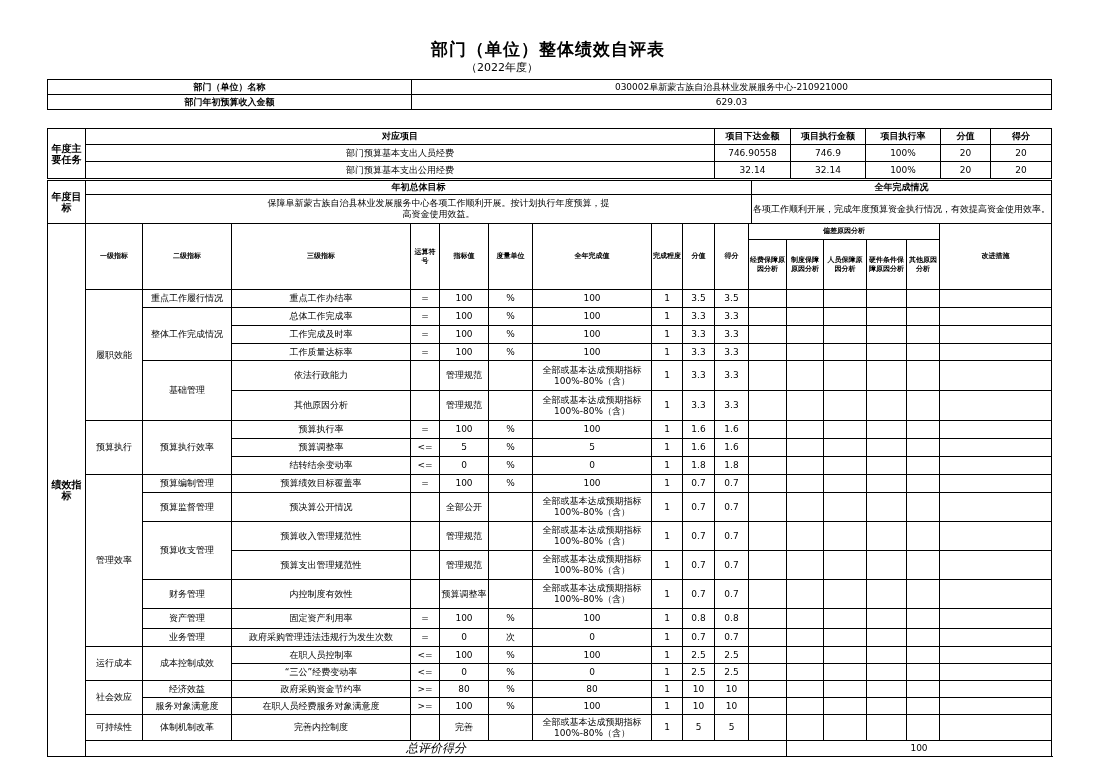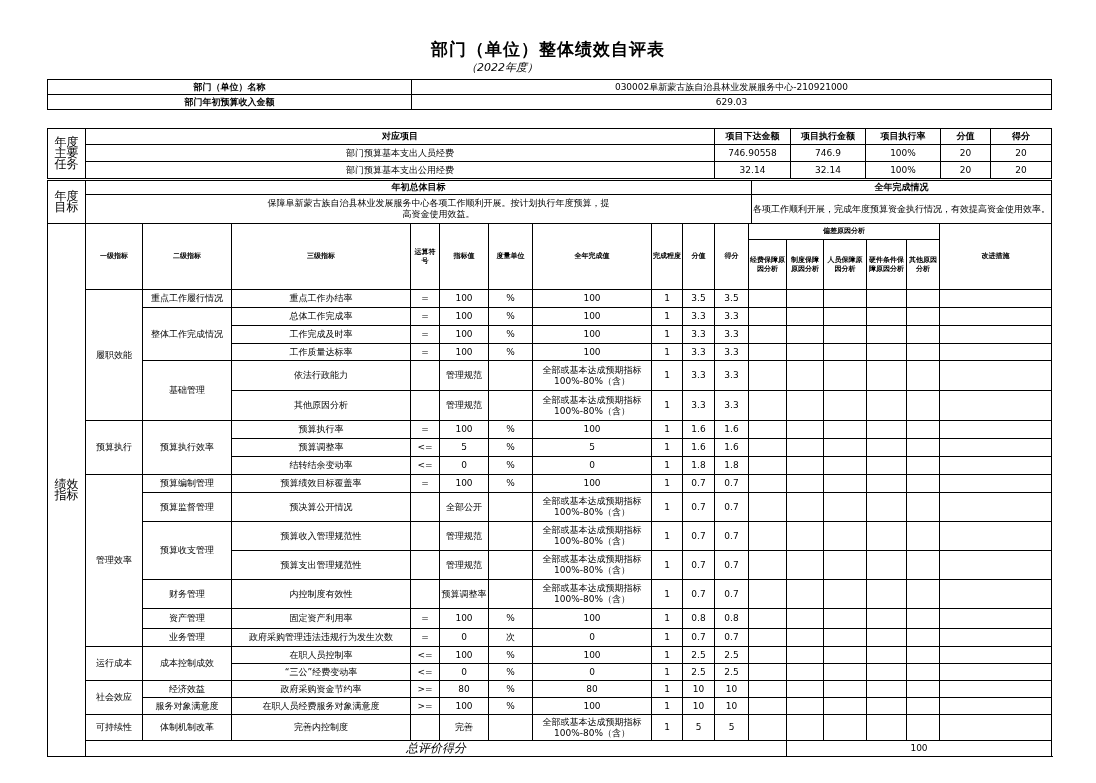--- a/index.html
+++ b/index.html
@@ -1,22 +1,22 @@
 <!DOCTYPE html>
 <html><head>
 <meta charset="utf-8">
 <style>
   html,body{margin:0;padding:0;background:#fff;}
   body{width:1096px;height:783px;position:relative;overflow:hidden;font-family:"DejaVu Sans","Liberation Sans",sans-serif;color:#000;}
   .title{position:absolute;left:0;width:1096px;top:38px;text-align:center;font-size:17px;font-weight:bold;letter-spacing:1px;}
-  .subtitle{position:absolute;left:0;width:1004px;top:60px;text-align:center;font-size:11px;font-style:italic;}
+  .subtitle{position:absolute;left:0;width:1004px;top:60px;text-align:center;font-size:11px;}
   table{border-collapse:collapse;position:absolute;table-layout:fixed;}
   td{border:1px solid #000;padding:0 1px;text-align:center;vertical-align:middle;font-size:9px;line-height:11px;overflow:hidden;}
   td.b{font-weight:bold;}
-  td.bl{font-weight:normal;font-size:12px;}
+  td.bl{font-weight:bold;font-size:10px;}
   td.h{font-weight:bold;font-size:7px;line-height:9px;}
 </style>
 </head>
 <body>
 
 <div class="title">部门（单位）整体绩效自评表</div>
 <div class="subtitle">（2022年度）</div>
 
 <table style="left:47px;top:79px;width:1004px;padding-left:27px;">
   <colgroup>

